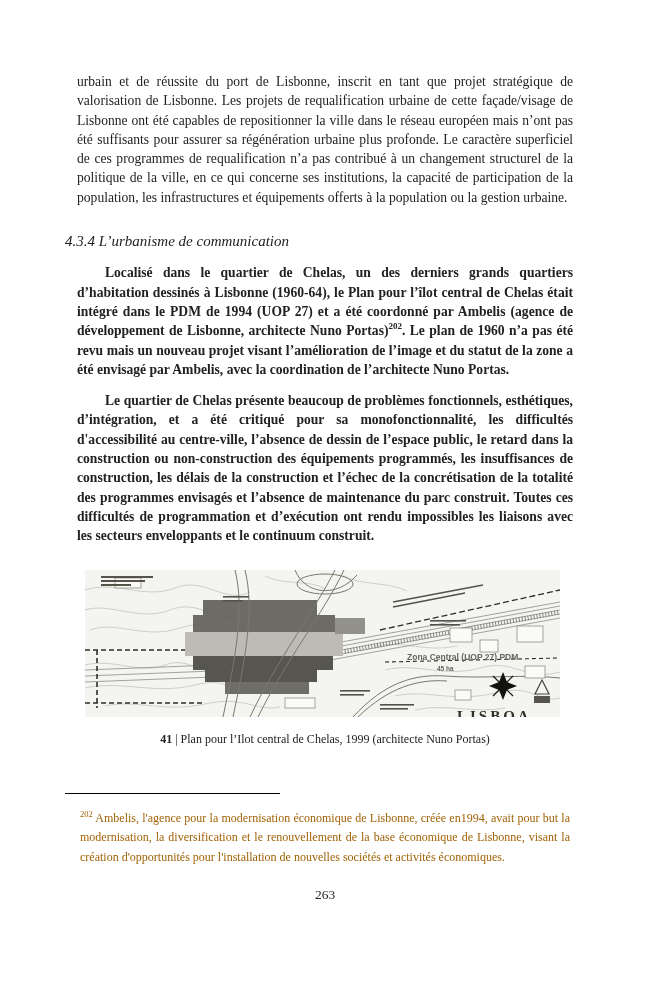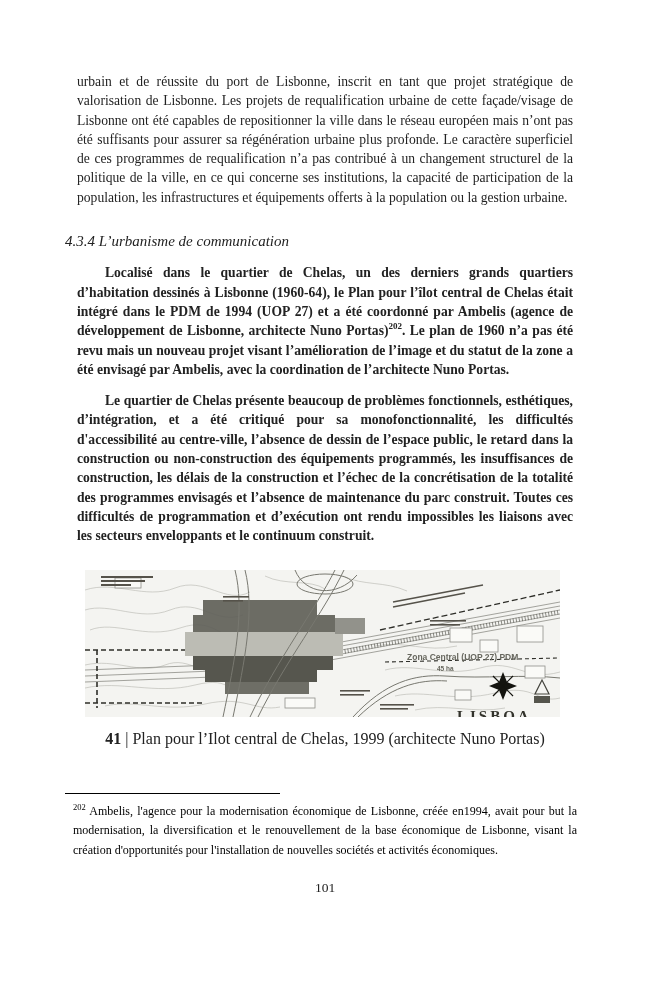--- a/index.html
+++ b/index.html
@@ -14,29 +14,29 @@
   }
   p.indent{text-indent:28px;font-weight:bold;}
   .section-heading{
     font-size:15px;font-style:italic;font-weight:normal;
     margin:25px 0 9px 0;line-height:19.3px;
   }
   sup.fnref{font-size:9px;line-height:0;vertical-align:super;}
   .figure-wrap{margin:24px 0 0 20px;width:475px;height:147px;}
   .figure-wrap svg{display:block;}
   .caption{
-    margin-top:14px;text-align:center;font-size:16px;line-height:16px;color:#222;
+    margin-top:14px;text-align:center;font-size:12px;line-height:16px;color:#222;
   }
   .caption .num{font-weight:bold;}
   .footnote-block{margin-top:46px;}
   .footnote-rule{
     width:215px;height:0;border:none;border-top:1.6px solid #000;margin:0 0 7px 0;
   }
   .footnote-text{
-    margin:8px;font-size:12px;line-height:19.5px;text-align:justify;color:#000000;
+    margin:15px;font-size:12px;line-height:19.5px;text-align:justify;color:#a16207;
   }
   .footnote-text sup{font-size:8.5px;line-height:0;vertical-align:super;}
   .page-number{
     margin-top:20px;text-align:center;font-size:13.5px;color:#222;
   }
 </style>
 </head>
 <body>
 
 <div class="page">
@@ -153,15 +153,15 @@
     </svg>
   </div>
 
   <div class="caption"><span class="num">41</span> <span>|</span> <span>Plan pour l’Ilot central de Chelas, 1999 (architecte Nuno Portas)</span></div>
 
   <div class="footnote-block">
     <hr class="footnote-rule">
     <p class="footnote-text"><sup>202</sup> <span>Ambelis, l'agence pour la modernisation économique de Lisbonne, créée en1994, avait pour but la modernisation, la diversification et le renouvellement de la base économique de Lisbonne, visant la création d'opportunités pour l'installation de nouvelles sociétés et activités économiques.</span></p>
   </div>
 
-  <div class="page-number">101</div>
+  <div class="page-number">263</div>
 
 </div>
 
 </body></html>

